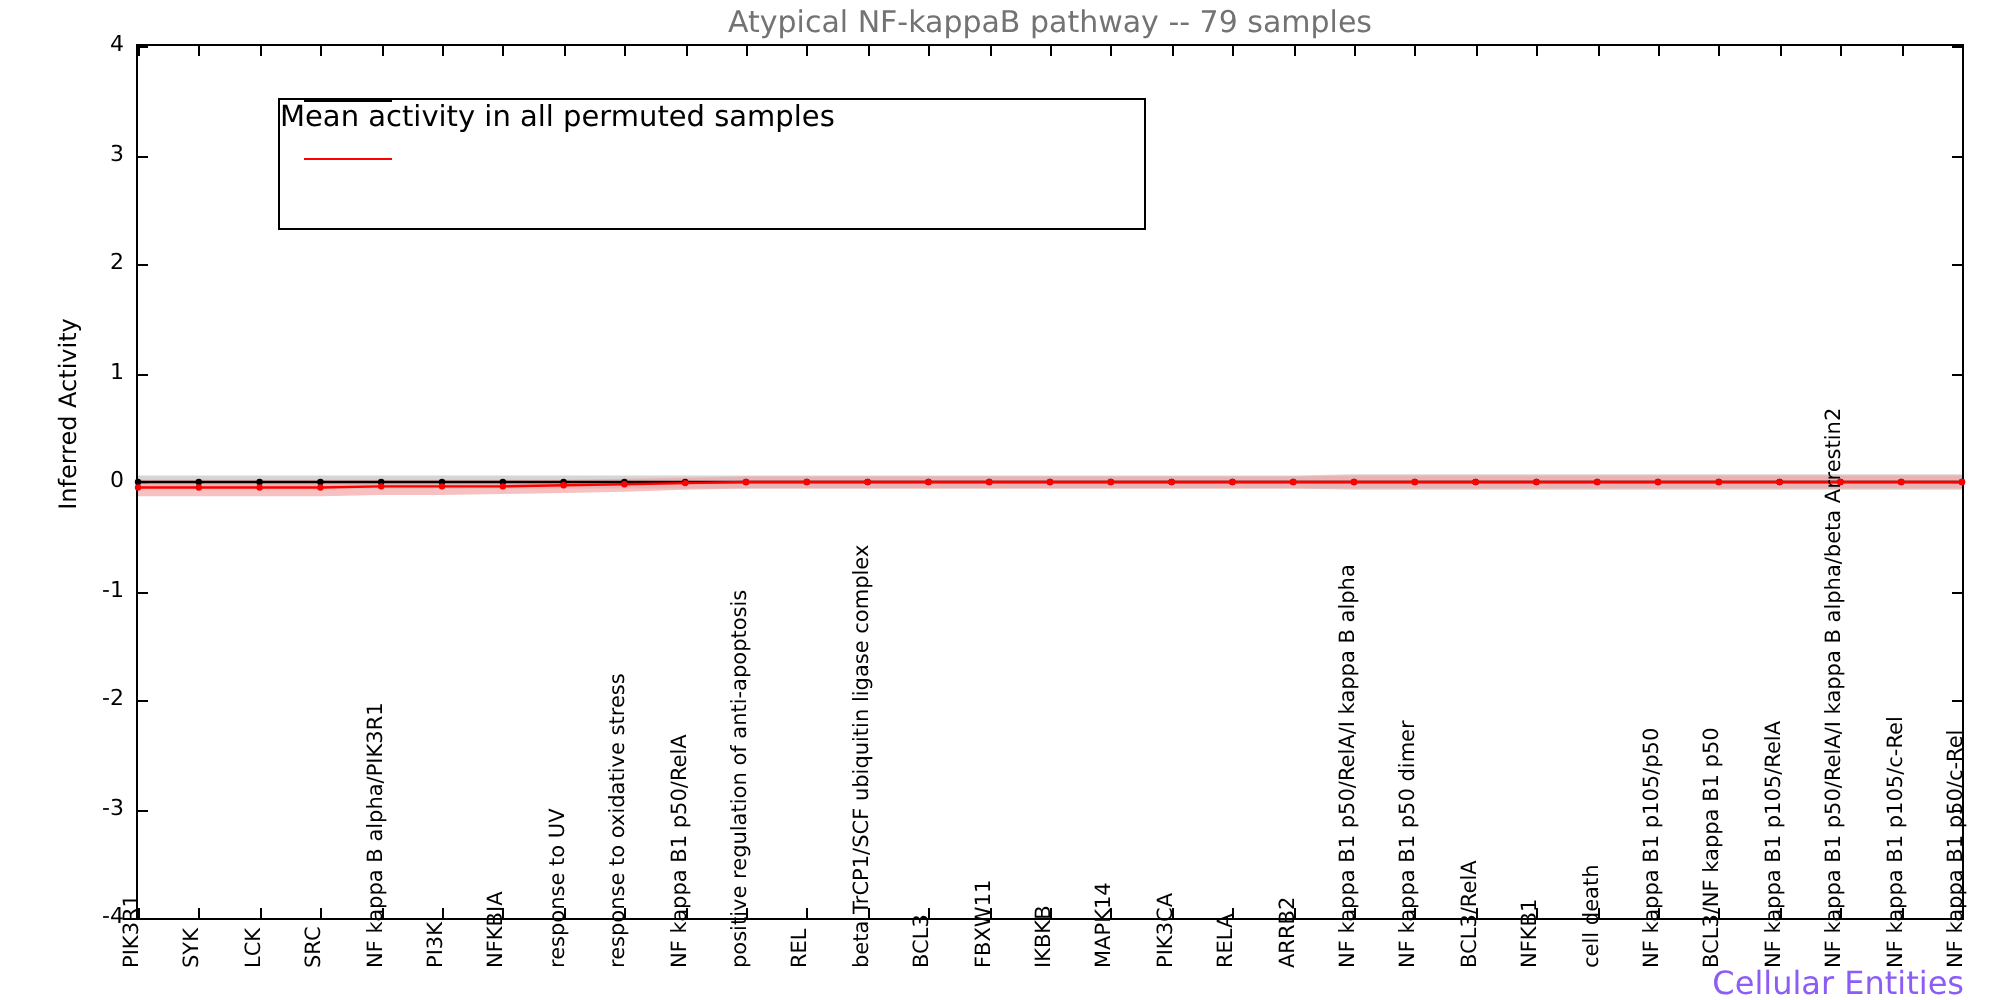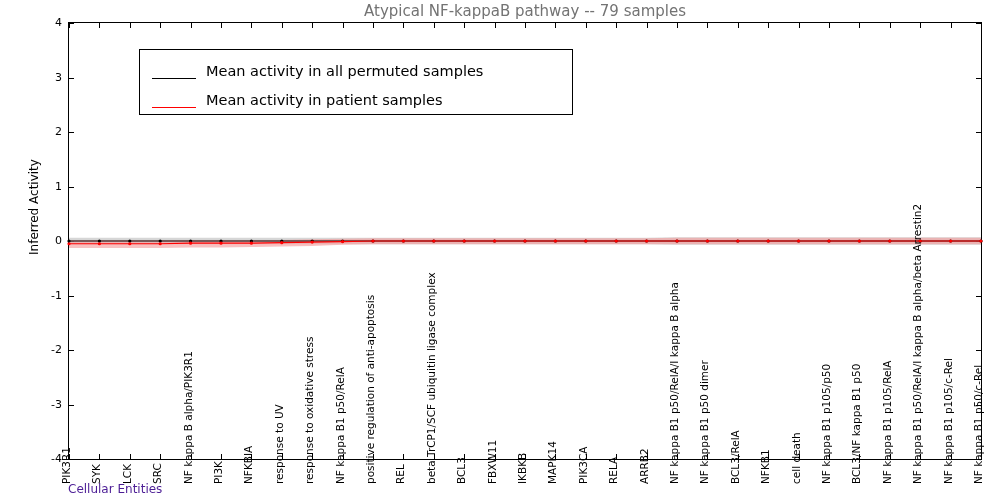--- a/index.html
+++ b/index.html
@@ -34,22 +34,22 @@
     position:absolute;
     left:-46px; top:200px;
     width:160px; text-align:center;
     transform:rotate(-90deg);
     transform-origin:center center;
     font-size:12px;color:#000;
   }
   #xlabel{
     position:absolute;
     left:68px; top:482px; width:914px;
-    text-align:left;
-    font-size:12px;color:#4c1d95;
+    text-align:right;
+    font-size:16px;color:#8b5cf6;
   }
   .ytick-label{
     position:absolute;
     width:44px; text-align:right;
     font-size:11px; color:#000;
     transform:translateY(-50%);
     left:18px;
   }
   .ytick-mark{
     position:absolute;
@@ -77,21 +77,21 @@
     position:absolute;
     left:70px; top:26px;
     width:434px; height:66px;
     border:1px solid #000;
     background:#fff;
     box-sizing:border-box;
   }
   .legend-row{
     position:relative;
     height:29px;
-    display:flex;align-items:flex-end;
+    display:flex;align-items:flex-start;flex-direction:column;
   }
   .legend-line{
     width:44px;height:0;border-top-width:1.4px;border-top-style:solid;
     margin:0 10px 0 12px;
   }
   .legend-text{font-size:14.5px;color:#000;}
 </style>
 </head>
 <body>
 
@@ -268,21 +268,20 @@
         <circle cx="912" cy="218" r="1.6" fill="#ff0000"></circle>
       </svg>
 
     <div id="legend">
       <div class="legend-row">
         <div class="legend-line" id="lg-line-0" style="border-top-color: rgb(0, 0, 0);"></div>
         <div class="legend-text">Mean activity in all permuted samples</div>
       </div>
       <div class="legend-row">
         <div class="legend-line" id="lg-line-1" style="border-top-color: rgb(255, 0, 0);"></div>
-        <div class="legend-text">Mean activity in patient samples</div>
       </div>
     </div>
   </div>
 
   <div id="xlabels">
       <div class="xlab" style="left: 72px; top: 472px;">PIK3R1</div>
       <div class="xlab" style="left: 102.4px; top: 472px;">SYK</div>
       <div class="xlab" style="left: 132.8px; top: 472px;">LCK</div>
       <div class="xlab" style="left: 163.2px; top: 472px;">SRC</div>
       <div class="xlab" style="left: 193.6px; top: 472px;">NF kappa B alpha/PIK3R1</div>

